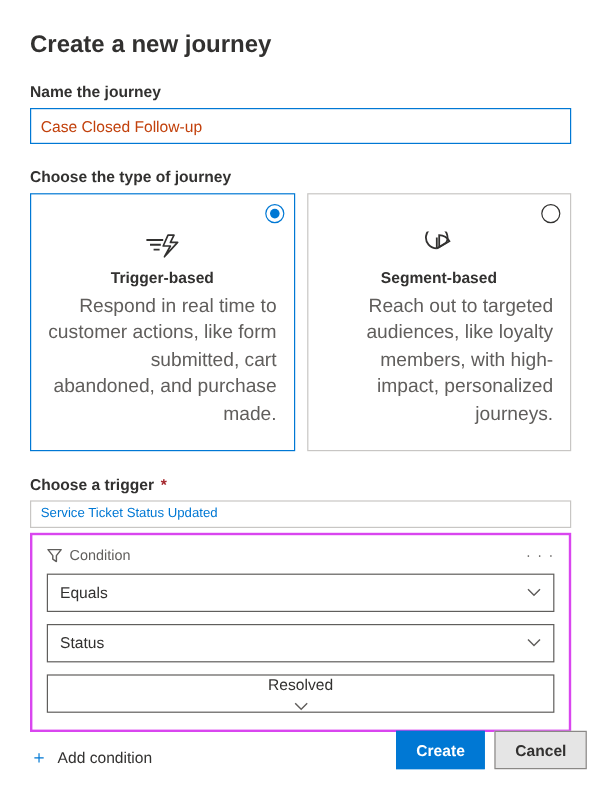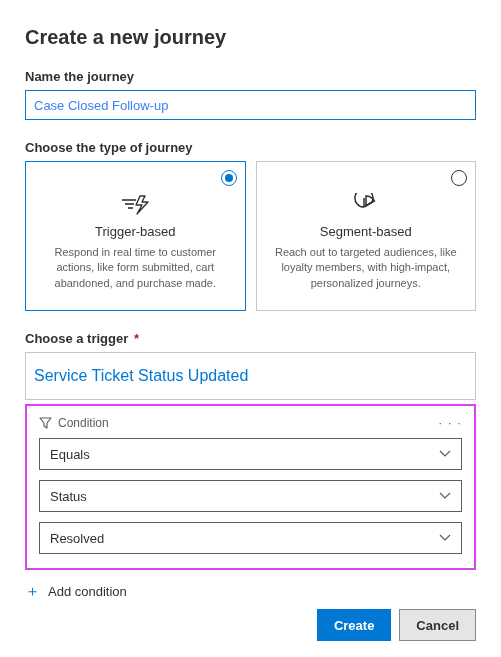--- a/index.html
+++ b/index.html
@@ -23,21 +23,21 @@
     font-weight: 600;
     margin-bottom: 6px;
   }
   .req { color: #a4262c; margin-left:2px;}
   .name-input {
     width: 100%;
     height: 30px;
     border: 1px solid #0078d4;
     padding: 0 8px;
     font-size: 13px;
-    color: #3b82f6;
+    color: #c2410c;
     outline: none;
   }
   .section { margin-top: 20px; }
   .cards { display:flex; gap:10px; margin-top:2px;}
   .card {
     position: relative;
     flex:1;
     border: 1px solid #c8c6c4;
     padding: 30px 14px 18px 14px;
     text-align: center;
@@ -55,28 +55,28 @@
   }
   .radio.selected {
     border-color:#0078d4;
     display:flex; align-items:center; justify-content:center;
   }
   .radio.selected::after {
     content:""; width:8px; height:8px;
     background:#0078d4; border-radius:50%;
   }
   .card-icon { height:26px; display:flex; align-items:center; justify-content:center; margin-bottom:6px;}
-  .card-title { font-weight:400; font-size:13px; margin-bottom:6px;}
-  .card-text { color:#605e5c; line-height:1.4; font-size:11px;}
+  .card-title { font-weight:700; font-size:13px; margin-bottom:6px;}
+  .card-text { color:#605e5c; line-height:1.4; font-size:16px;text-align:right;}
   .trigger-input {
     width:100%;
     border:1px solid #c8c6c4;
-    height:48px;
+    height:23px;
     padding: 0 8px;
-    font-size:16px;
+    font-size:11px;
     color:#0078d4;
     display:flex;
     align-items:center;
   }
   .audience {
     text-align:right;
     font-size:12px;
     color:#605e5c;
     margin-top:3px;
   }
@@ -101,35 +101,35 @@
     border:1px solid #605e5c;
     display:flex;
     align-items:center;
     justify-content:space-between;
     padding: 0 10px;
     font-size:13px;
     color:#323130;
     margin-bottom:10px;
     background:#fff;
   }
-  .picker:last-child { margin-bottom:0;}
+  .picker:last-child { margin-bottom:0;flex-direction:column;}
   .chev { color:#605e5c; }
   .add-cond {
     display:flex;
     align-items:center;
     gap:8px;
     color:#323130;
     font-size:13px;
     margin-top:12px;
     cursor:pointer;
   }
   .plus { color:#0078d4; font-size:15px; }
   .footer {
     position:absolute;
-    bottom:16px; right:25px;
+    bottom:16px; right:12px;
     display:flex; gap:8px;
   }
   .btn {
     height:32px;
     min-width:74px;
     padding: 0 16px;
     font-size:13px;
     font-weight:600;
     border:1px solid #8a8886;
     background:#e5e5e5;

